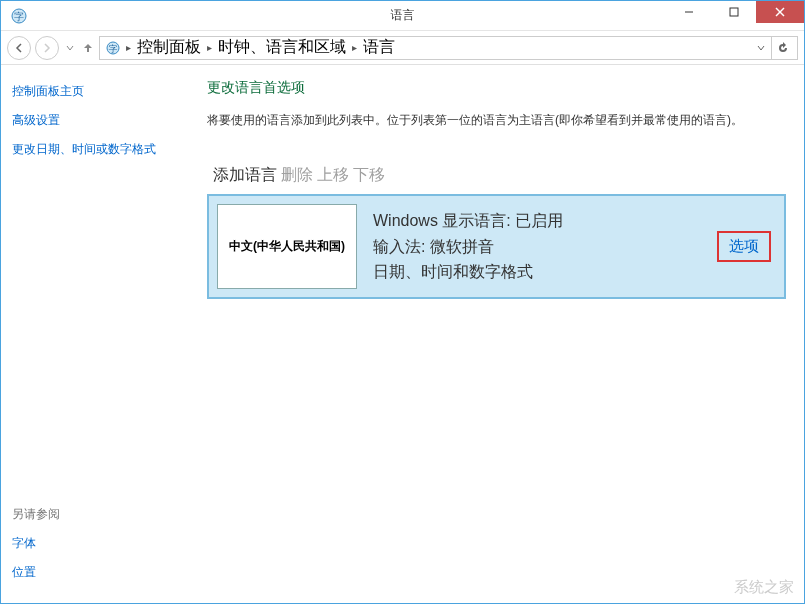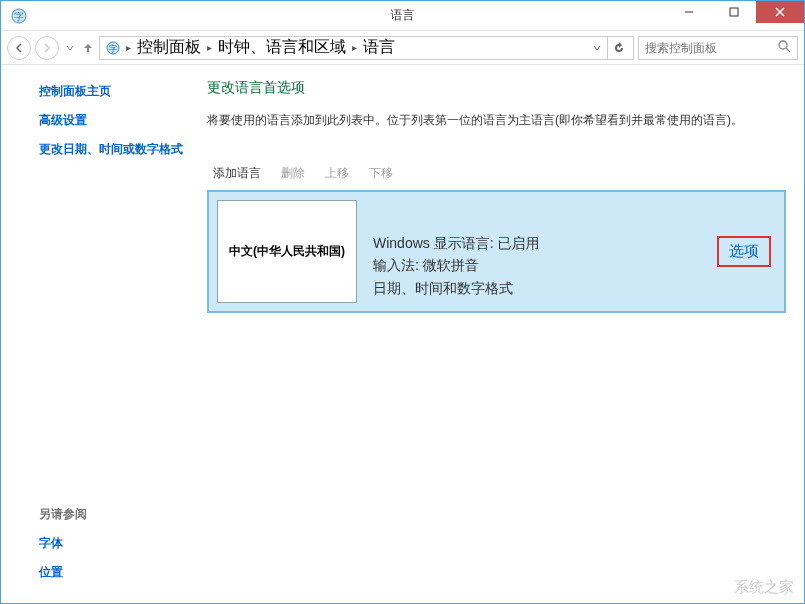--- a/index.html
+++ b/index.html
@@ -21,35 +21,35 @@
   .breadcrumb-box .bcicon { width: 18px; height: 18px;display:flex;align-items:center;justify-content:center; }
   .breadcrumb-box .chev { color: #555; font-size: 10px; padding: 0 2px; }
   .breadcrumb-box .crumb { padding: 0 2px; font-size: 16px; }
   .breadcrumb-box .spacer { flex: 1; }
   .breadcrumb-box .dd { width: 18px; height: 100%; display:flex;align-items:center;justify-content:center; border-left:1px solid transparent;color:#555;font-size:10px;}
   .breadcrumb-box .refresh { width: 22px; height: 100%; display:flex;align-items:center;justify-content:center; border-left:1px solid #ccc; color:#555;}
   .searchbox { width: 160px; height: 24px; border: 1px solid #ccc; display:flex; align-items:center; padding: 0 6px; color:#888; justify-content:space-between;}
   .searchbox input { border:none; outline:none; width:120px; font-size:12px; color:#555;}
   
   .body { flex: 1; display: flex; overflow: hidden; }
-  .sidebar { width: 200px; padding: 18px 10px 10px 38px; display:flex; flex-direction:column;font-weight:bold; }
+  .sidebar { width: 200px; padding: 18px 10px 10px 11px; display:flex; flex-direction:column; }
   .sidebar .cp-home { color: #0066cc; font-size: 12px; margin-bottom: 16px; }
   .sidebar .link { color: #0066cc; font-size: 12px; margin-bottom: 12px; cursor:pointer;}
   .sidebar .spacer { flex: 1; }
   .sidebar .seealso-hdr { color: #777; font-size: 12px; margin-bottom: 12px; }
   .content { flex: 1; padding: 14px 18px 24px 6px; display:flex; flex-direction:column;}
   .content h1 { color: #0b6b3a; font-size: 14px; font-weight: normal; margin-bottom: 14px; }
   .content .desc { font-size: 12px; color: #333; margin-bottom: 32px; line-height:1.5;}
-  .toolbar { display:flex; gap: 20px; padding: 4px 6px 8px 6px; font-size:12px;}
+  .toolbar { display:flex; gap: 4px; padding: 4px 6px 8px 6px; font-size:16px;}
   .toolbar .tbtn { color:#333; }
   .toolbar .tbtn.disabled { color:#a0a0a0; }
   .langlist { border: 1px solid #7abce0; }
   .langrow { display:flex; background:#cde8f6; border:1px solid #7abce0; min-height:70px;}
   .langname-cell { width: 140px; border:1px solid #8aa; background:#fff; margin:8px; display:flex; align-items:center; justify-content:center; text-align:center; font-size:12px; padding:6px; line-height:1.4;font-weight:bold;}
-  .langdetails { flex:1; padding:12px 8px; font-size:14px; line-height:1.6; color:#333;margin-top:28px;}
+  .langdetails { flex:1; padding:12px 8px; font-size:16px; line-height:1.6; color:#333;}
   .langaction { width:80px; display:flex; align-items:center; justify-content:center;}
   .options-link { color:#0066cc; border:2px solid #d33; padding:4px 10px; font-size:15px;}
   .watermark { position:absolute; right:10px; bottom:6px; color:#ccc; font-size:15px; pointer-events:none;}
   .window { position:relative; }
 </style>
 </head>
 <body>
 
 <div class="window">
 
@@ -120,29 +120,20 @@
         <svg width="8" height="8">
             <path d="M1 2 L4 6 L7 2" fill="none" stroke="#666" stroke-width="1"></path>
           </svg>
       </span>
       <span class="refresh">
         <svg width="12" height="12">
             <path d="M10 6 A4 4 0 1 1 6 2 L6 0 L9 3 L6 6 L6 4 A2 2 0 1 0 8 6 Z" fill="#666"></path>
           </svg>
       </span>
     </div>
-    <div class="searchbox">
-      <input placeholder="搜索控制面板" style="">
-      <span>
-        <svg width="14" height="14">
-            <circle cx="6" cy="6" r="4" fill="none" stroke="#888" stroke-width="1.3"></circle>
-            <line x1="9" y1="9" x2="13" y2="13" stroke="#888" stroke-width="1.3"></line>
-          </svg>
-      </span>
-    </div>
   </div>
 
   <div class="body">
     <div class="sidebar">
       <div class="cp-home link">控制面板主页</div>
       <div class="link">高级设置</div>
       <div class="link">更改日期、时间或数字格式</div>
       <div class="spacer"></div>
       <div class="seealso-hdr">另请参阅</div>
       <div class="link">字体</div>

